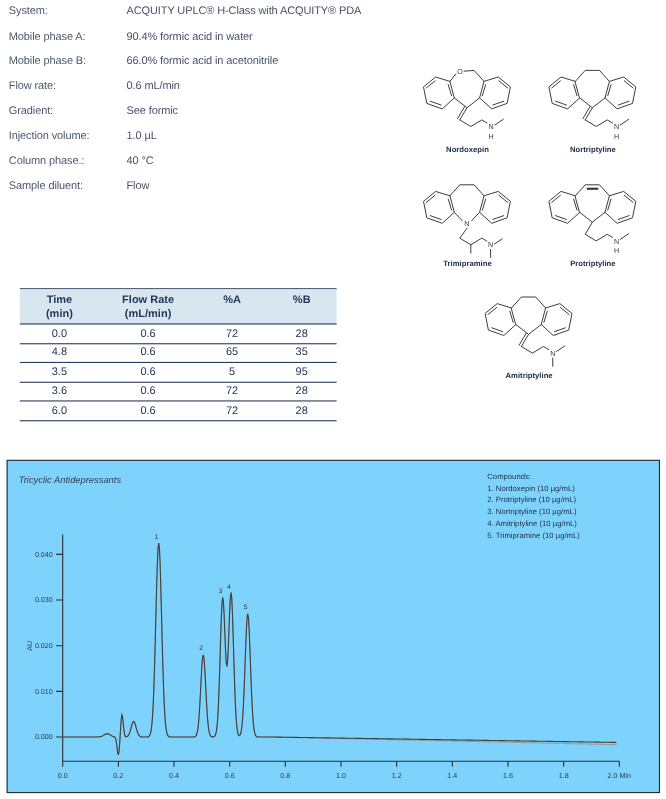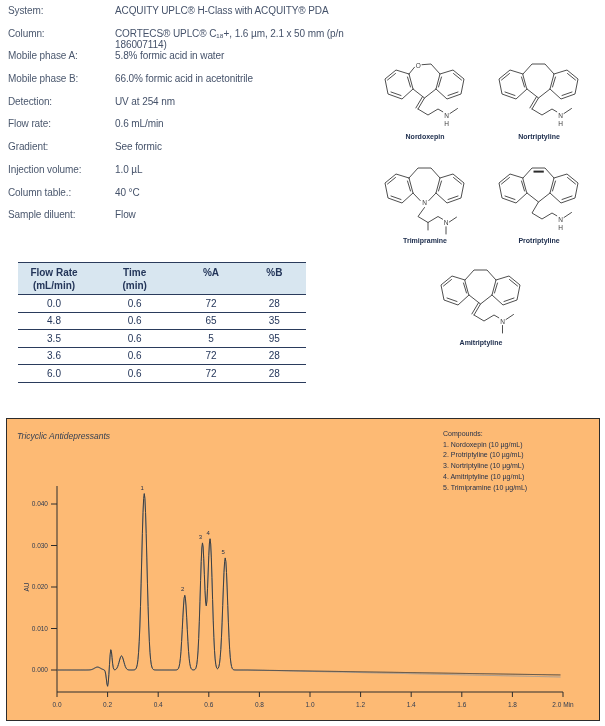--- a/index.html
+++ b/index.html
@@ -24,78 +24,70 @@
   .structure .mol{stroke:#3b3b3b;stroke-width:0.9;fill:none;stroke-linecap:round;}
   .structure .molb{stroke:#2c2c2c;stroke-width:2;fill:none;}
   .structure text{font-family:"Liberation Sans",sans-serif;font-size:6.5px;fill:#3b3b3b;stroke:none;}
   .structure .caption{display:block;margin-top:1px;font-size:7px;font-weight:bold;color:#20304f;}
   .pos-nordoxepin{left:368px;top:54px;}
   .pos-nortriptyline{left:482px;top:54px;}
   .pos-trimipramine{left:368px;top:158px;}
   .pos-protriptyline{left:482px;top:158px;}
   .pos-amitriptyline{left:424px;top:260px;}
   
-  .chrom-panel{position:absolute;left:6px;top:418px;width:592px;height:301px;border:1px solid #2c2c2c;background:#fdba74;}
+  .chrom-panel{position:absolute;left:6px;top:418px;width:592px;height:301px;border:1px solid #2c2c2c;background:#7dd3fc;}
   .chrom-title{position:absolute;left:10px;top:12px;font-size:8.5px;font-style:italic;color:#333f52;}
   .legend{position:absolute;left:436px;top:10px;font-size:7px;line-height:10.7px;color:#25314a;}
   .plot-svg{position:absolute;left:0;top:0;}
   .plot-svg text{font-family:"Liberation Sans",sans-serif;}
 </style>
 </head>
 <body>
 
 <div class="conditions">
   <div class="cond-row">
       <span class="cond-label">System:</span>
       <span class="cond-value">ACQUITY UPLC® H-Class with ACQUITY® PDA</span>
     </div>
   <div class="cond-row">
-      <span class="cond-label">Column:</span>
-      <span class="cond-value">CORTECS® UPLC® C₁₈+, 1.6 µm, 2.1 x 50 mm (p/n 186007114)</span>
-    </div>
-  <div class="cond-row">
       <span class="cond-label">Mobile phase A:</span>
-      <span class="cond-value">5.8% formic acid in water</span>
+      <span class="cond-value">90.4% formic acid in water</span>
     </div>
   <div class="cond-row">
       <span class="cond-label">Mobile phase B:</span>
       <span class="cond-value">66.0% formic acid in acetonitrile</span>
     </div>
   <div class="cond-row">
-      <span class="cond-label">Detection:</span>
-      <span class="cond-value">UV at 254 nm</span>
-    </div>
-  <div class="cond-row">
       <span class="cond-label">Flow rate:</span>
       <span class="cond-value">0.6 mL/min</span>
     </div>
   <div class="cond-row">
       <span class="cond-label">Gradient:</span>
       <span class="cond-value">See formic</span>
     </div>
   <div class="cond-row">
       <span class="cond-label">Injection volume:</span>
       <span class="cond-value">1.0 µL</span>
     </div>
   <div class="cond-row">
-      <span class="cond-label">Column table.:</span>
+      <span class="cond-label">Column phase.:</span>
       <span class="cond-value">40 °C</span>
     </div>
   <div class="cond-row">
       <span class="cond-label">Sample diluent:</span>
       <span class="cond-value">Flow</span>
     </div>
 </div>
 
 <div class="grad-table">
   <div class="grad-header">
+    <span class="cell">Time
+(min)</span>
     <span class="cell">Flow Rate
 (mL/min)</span>
-    <span class="cell">Time
-(min)</span>
     <span class="cell">%A</span>
     <span class="cell">%B</span>
   </div>
   <div class="grad-row">
     <span class="cell">0.0</span>
     <span class="cell">0.6</span>
     <span class="cell">72</span>
     <span class="cell">28</span>
   </div>
   <div class="grad-row">

